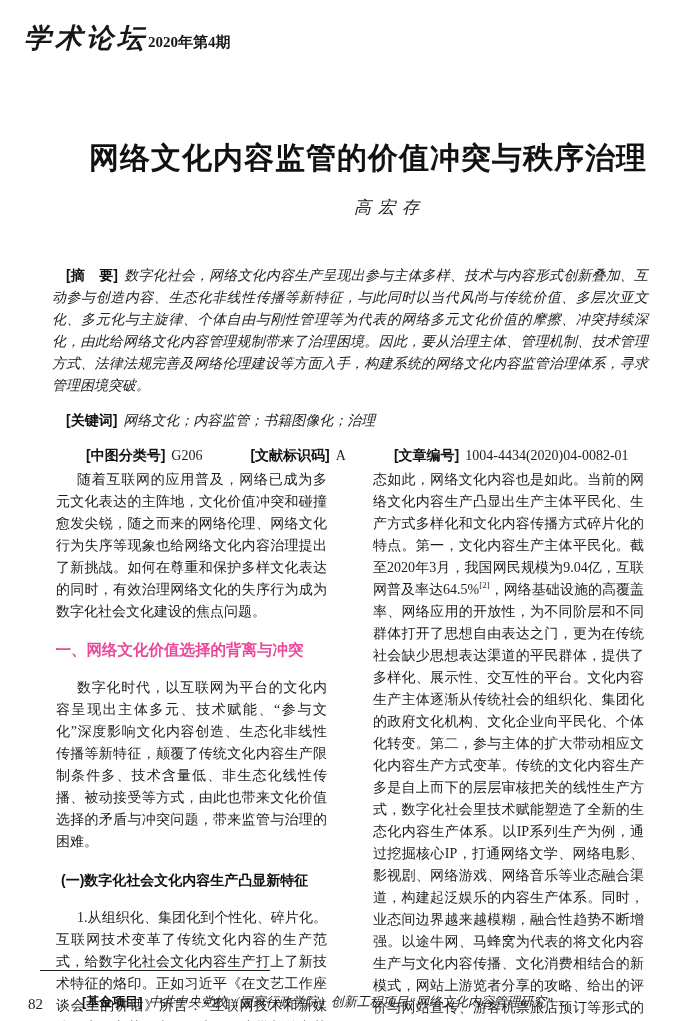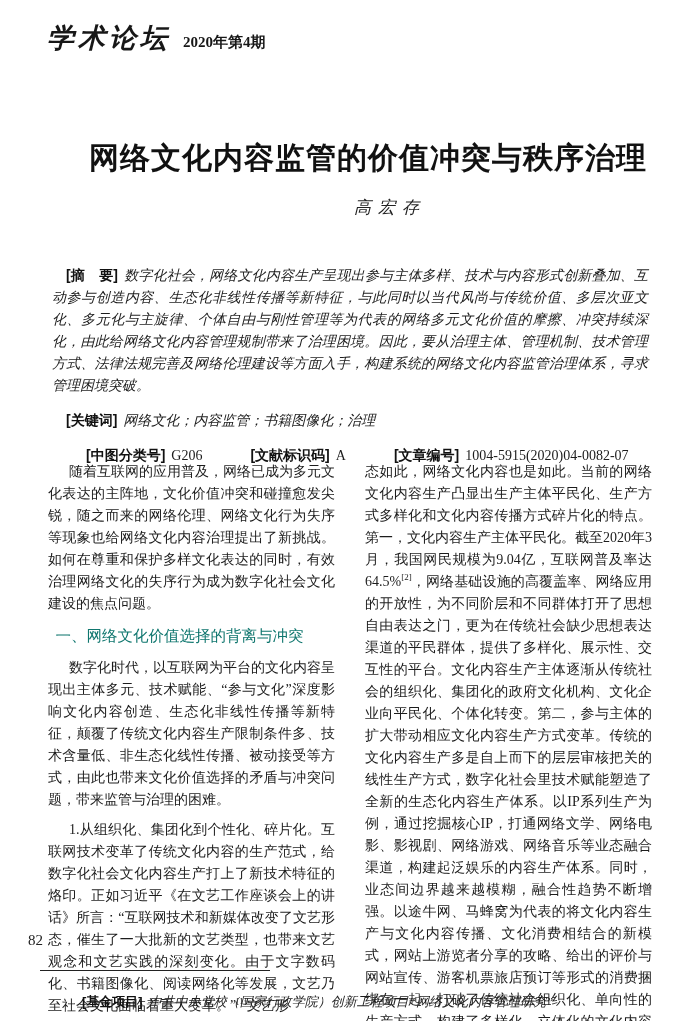--- a/index.html
+++ b/index.html
@@ -9,38 +9,37 @@
     height: 1021px;
     margin: 0 auto;
     background: #ffffff;
     overflow: hidden;
     color: #1c1c1c;
     font-family: "Liberation Serif", serif;
   }
   
   .journal-header {
     position: absolute;
-    left: 47px; top: 20px;
+    left: 24px; top: 20px;
     display: flex;
     align-items: baseline;
     white-space: nowrap;
   }
   .journal-name {
     font-family: "DejaVu Serif", serif;
     font-style: italic;
     font-weight: 700;
     font-size: 27px;
     letter-spacing: 4px;
     color: #171717;
   }
   .journal-issue {
     font-family: "Liberation Serif", serif;
     font-weight: 700;
     font-size: 15px;
-    margin-left: 12px;
     color: #171717;
   }
   
   .article-title {
     position: absolute;
     left: 18px; top: 118px;
     width: 700px;
     text-align: center;
     font-family: "Liberation Sans", sans-serif;
     font-weight: 700;
@@ -96,29 +95,29 @@
     display: flex;
     gap: 14px;
   }
   .column {
     width: 303px;
     font-size: 14px;
     line-height: 22px;
     text-align: justify;
     color: #1c1c1c;
   }
-  .column p { margin: 8px; text-indent: 1.5em; }
+  .column p { margin: 16px; text-indent: 1.5em; }
   .column p.no-indent { text-indent: 0; }
   .section-heading {
     font-family: "Liberation Sans", sans-serif;
-    font-weight: 400;
+    font-weight: 700;
     font-size: 15.5px;
     margin: 10px 0;
     text-indent: 1em;
-    color: #0f766e;
+    color: #ec4899;
   }
   .sub-heading {
     font-family: "Liberation Sans", sans-serif;
     font-weight: 700;
     font-size: 14px;
     margin: 1px 0;
     text-indent: 1.5em;
     color: #111;
   }
   sup.cite {
@@ -138,21 +137,21 @@
     left: 40px; top: 976px;
     width: 620px;
     font-size: 13px;
     line-height: 20px;
     text-indent: 2em;
     margin: 16px;
   }
   .fund-note .label { font-size: 13px; }
   .page-number {
     position: absolute;
-    left: 28px; top: 932px;
+    left: 28px; top: 996px;
     font-size: 15px;
     color: #222;
   }
 </style>
 </head>
 <body>
 
 <div class="page">
 
   <div class="journal-header">
@@ -163,29 +162,30 @@
   <h1 class="article-title">网络文化内容监管的价值冲突与秩序治理</h1>
 
   <div class="article-author">高宏存</div>
 
   <div class="front-matter">
     <p class="abstract"><span class="label">[摘　要]</span><span class="kaiti">数字化社会，网络文化内容生产呈现出参与主体多样、技术与内容形式创新叠加、互动参与创造内容、生态化非线性传播等新特征，与此同时以当代风尚与传统价值、多层次亚文化、多元化与主旋律、个体自由与刚性管理等为代表的网络多元文化价值的摩擦、冲突持续深化，由此给网络文化内容管理规制带来了治理困境。因此，要从治理主体、管理机制、技术管理方式、法律法规完善及网络伦理建设等方面入手，构建系统的网络文化内容监管治理体系，寻求管理困境突破。</span></p>
     <p class="keywords"><span class="label">[关键词]</span><span class="kaiti">网络文化；内容监管；书籍图像化；治理</span></p>
     <div class="meta-row">
       <span class="meta-item"><span class="label">[中图分类号]</span><span>G206</span></span>
       <span class="meta-item"><span class="label">[文献标识码]</span><span>A</span></span>
-      <span class="meta-item"><span class="label">[文章编号]</span><span>1004-5915(2020)04-0082-07</span></span>
+      <span class="meta-item"><span class="label">[文章编号]</span><span>1004-4434(2020)04-0082-01</span></span>
     </div>
   </div>
 
   <div class="body-columns">
     <div class="column">
       <p>随着互联网的应用普及，网络已成为多元文化表达的主阵地，文化价值冲突和碰撞愈发尖锐，随之而来的网络伦理、网络文化行为失序等现象也给网络文化内容治理提出了新挑战。如何在尊重和保护多样文化表达的同时，有效治理网络文化的失序行为成为数字化社会文化建设的焦点问题。</p>
       <div class="section-heading">一、网络文化价值选择的背离与冲突</div>
       <p>数字化时代，以互联网为平台的文化内容呈现出主体多元、技术赋能、“参与文化”深度影响文化内容创造、生态化非线性传播等新特征，颠覆了传统文化内容生产限制条件多、技术含量低、非生态化线性传播、被动接受等方式，由此也带来文化价值选择的矛盾与冲突问题，带来监管与治理的困难。</p>
+      <div class="sub-heading">(一)数字化社会文化内容生产凸显新特征</div>
       <p><span>1.从组织化、集团化到个性化、碎片化。互联网技术变革了传统文化内容的生产范式，给数字化社会文化内容生产打上了新技术特征的烙印。正如习近平《在文艺工作座谈会上的讲话》所言：“互联网技术和新媒体改变了文艺形态，催生了一大批新的文艺类型，也带来文艺观念和文艺实践的深刻变化。由于文字数码化、书籍图像化、阅读网络化等发展，文艺乃至社会文化面临着重大变革。”</span><sup class="cite">[1]</sup><span>文艺形</span></p>
     </div>
     <div class="column">
       <p class="no-indent"><span>态如此，网络文化内容也是如此。当前的网络文化内容生产凸显出生产主体平民化、生产方式多样化和文化内容传播方式碎片化的特点。第一，文化内容生产主体平民化。截至2020年3月，我国网民规模为9.04亿，互联网普及率达64.5%</span><sup class="cite">[2]</sup><span>，网络基础设施的高覆盖率、网络应用的开放性，为不同阶层和不同群体打开了思想自由表达之门，更为在传统社会缺少思想表达渠道的平民群体，提供了多样化、展示性、交互性的平台。文化内容生产主体逐渐从传统社会的组织化、集团化的政府文化机构、文化企业向平民化、个体化转变。第二，参与主体的扩大带动相应文化内容生产方式变革。传统的文化内容生产多是自上而下的层层审核把关的线性生产方式，数字化社会里技术赋能塑造了全新的生态化内容生产体系。以IP系列生产为例，通过挖掘核心IP，打通网络文学、网络电影、影视剧、网络游戏、网络音乐等业态融合渠道，构建起泛娱乐的内容生产体系。同时，业态间边界越来越模糊，融合性趋势不断增强。以途牛网、马蜂窝为代表的将文化内容生产与文化内容传播、文化消费相结合的新模式，网站上游览者分享的攻略、给出的评价与网站宣传、游客机票旅店预订等形式的消费捆绑在一起，打破了传统社会组织化、单向性的生产方式，构建了多样化、立体化的文化内容生态系统。第三，文化内</span></p>
     </div>
   </div>
 
   <div class="footnote-rule"></div>
 
   <p class="fund-note"><span class="label">[基金项目]</span><span class="kaiti">中共中央党校（国家行政学院）创新工程项目“网络文化内容管理研究”</span></p>

